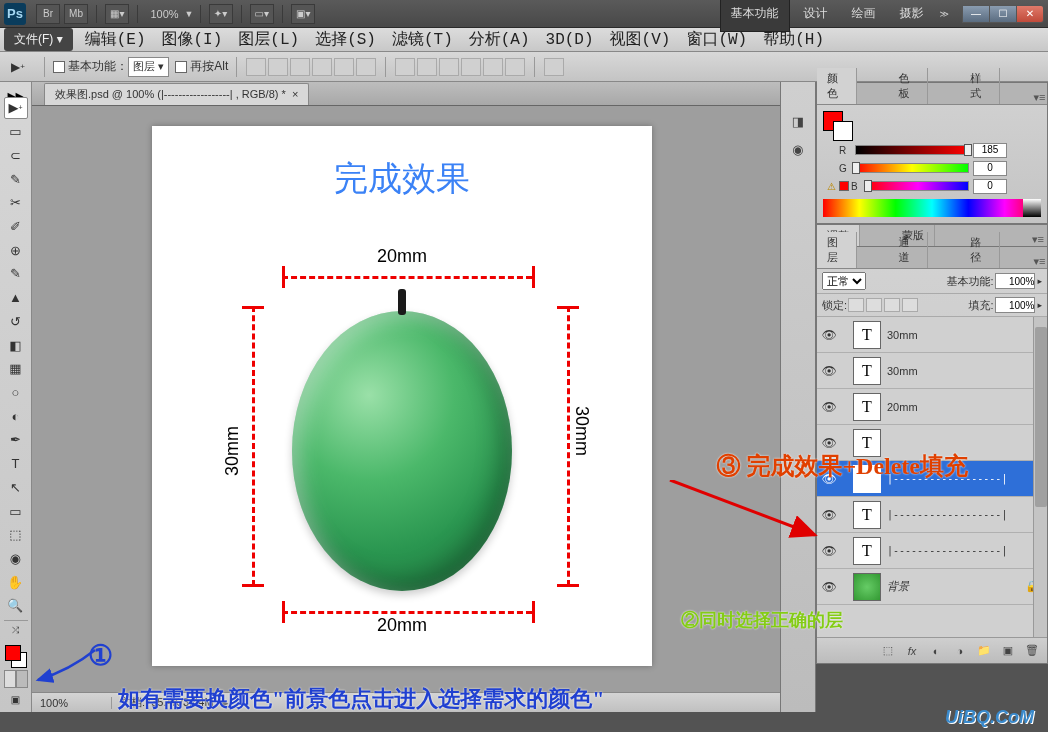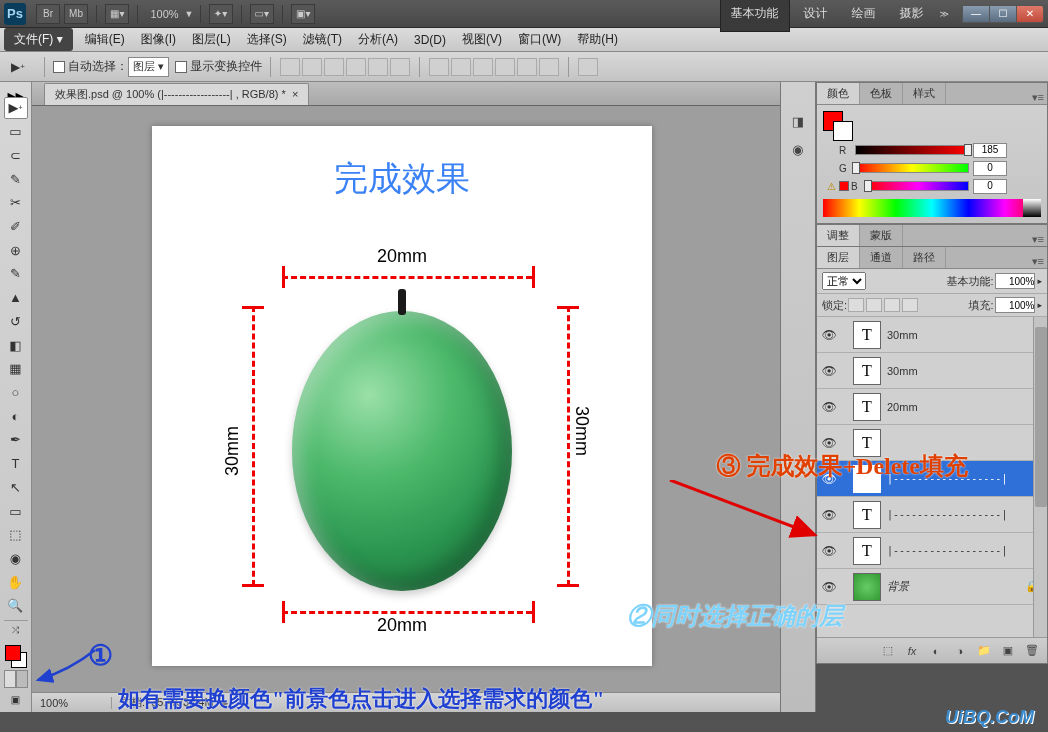--- a/index.html
+++ b/index.html
@@ -16,21 +16,21 @@
 .workspace-btn.active { background:#3a3a3a; border:1px solid #222; }
 .win-btns { display:flex; margin-left:10px; }
 .win-btn { width:28px; height:18px; border:1px solid #555; display:flex; align-items:center; justify-content:center; font-size:10px; margin-left:-1px; }
 .win-min { background:linear-gradient(#8a9cb0,#5a6c80); color:#fff; }
 .win-max { background:linear-gradient(#8a9cb0,#5a6c80); color:#fff; }
 .win-close { background:linear-gradient(#e07a6a,#c04a3a); color:#fff; border-radius:0 3px 3px 0; }
 
 
 .menubar { height:24px; background:linear-gradient(#dcdcdc,#c8c8c8); display:flex; align-items:center; border-bottom:1px solid #888; }
 .menubar .file-btn { background:#444; color:#eee; padding:3px 10px; font-size:12px; margin:0 4px; border-radius:3px; }
-.menu-item { font-size:12px; color:#222; padding:0 8px; cursor:default; }
+.menu-item { font-size:16px; color:#222; padding:0 8px; cursor:default;font-family:Liberation Mono, monospace; }
 
 
 .optbar { height:30px; background:linear-gradient(#d8d8d8,#c4c4c4); display:flex; align-items:center; padding:0 6px; border-bottom:1px solid #888; font-size:12px; color:#333; }
 .optbar .tool-ico { width:24px; height:20px; display:flex; align-items:center; justify-content:center; margin-right:6px; }
 .chk { width:12px; height:12px; border:1px solid #666; display:inline-block; vertical-align:middle; margin-right:3px; background:#fff; }
 .sel { height:20px; border:1px solid #888; background:#fff; padding:0 4px; font-size:11px; display:inline-flex; align-items:center; }
 .opt-sep { width:1px; height:20px; background:#999; margin:0 8px; }
 .opt-ico { width:20px; height:18px; border:1px solid #aaa; background:#d0d0d0; margin:0 1px; }
 
 
@@ -72,21 +72,21 @@
 .status-zoom { width:80px; padding-left:8px; border-right:1px solid #999; }
 .status-doc { padding:0 8px; }
 
 
 .rpanels { width:268px; display:flex; background:#535353; }
 .rcollapse { width:36px; background:linear-gradient(#cfcfcf,#bcbcbc); border-left:1px solid #777; border-right:1px solid #777; padding-top:24px; }
 .rcollapse .cic { width:28px; height:26px; margin:2px auto; display:flex; align-items:center; justify-content:center; font-size:13px; color:#444; }
 .pstack { flex:1; display:flex; flex-direction:column; }
 
 .panel { background:linear-gradient(#d2d2d2,#c4c4c4); border:1px solid #777; margin-bottom:0; }
-.ptabs { height:22px; display:flex; align-items:flex-end; background:#b4b4b4; border-bottom:1px solid #888; }
+.ptabs { height:22px; display:flex; align-items:flex-end; background:#b4b4b4; border-bottom:1px solid #888;gap:32px; }
 .ptab { font-size:11px; color:#333; padding:3px 10px; border-right:1px solid #999; }
 .ptab.active { background:#d2d2d2; }
 .pmenu { margin-left:auto; width:18px; text-align:center; color:#555; font-size:11px; }
 
 
 .colorpanel .body { padding:6px; }
 .csw { display:inline-block; vertical-align:top; position:relative; width:30px; height:30px; }
 .csw .f2 { position:absolute; width:20px; height:20px; background:#f00; border:1px solid #000; }
 .csw .b2 { position:absolute; width:20px; height:20px; background:#fff; border:1px solid #000; bottom:0; right:0; }
 .sliders { display:inline-block; width:180px; margin-left:4px; }
@@ -133,21 +133,21 @@
 .lscroll { position:absolute; right:0; top:0; width:14px; height:100%; background:#c4c4c4; border-left:1px solid #999; }
 .lscroll .bar { position:absolute; width:12px; left:1px; top:10px; height:180px; background:#a0a0a0; border-radius:2px; }
 
 .lbuttons { height:26px; background:linear-gradient(#cfcfcf,#bcbcbc); border-top:1px solid #999; display:flex; align-items:center; justify-content:flex-end; padding:0 4px; gap:2px; }
 .lbuttons .b { width:22px; height:18px; display:flex; align-items:center; justify-content:center; font-size:11px; color:#444; }
 
 
 .anno { position:absolute; font-family:SimSun,serif; font-weight:bold; pointer-events:none; }
 .anno1 { left:88px; bottom:60px; color:#2040d0; font-size:28px; }
 .anno1-txt { left:118px; bottom:18px; color:#2040d0; font-size:22px; text-shadow:0 0 2px #fff; }
-.anno2 { right:205px; bottom:100px; color:#7dd3fc; font-size:24px; text-shadow:0 0 2px #fff;font-style:italic; }
+.anno2 { right:205px; bottom:100px; color:#84cc16; font-size:18px; text-shadow:0 0 2px #fff; }
 .anno3 { right:80px; top:450px; color:#e04000; font-size:24px; text-shadow:0 0 2px #fff; }
 .watermark { position:absolute; right:14px; bottom:4px; color:#3a8acc; font-size:18px; font-weight:bold; font-style:italic; text-shadow:1px 1px 0 #fff; }
 
 svg.arrow { position:absolute; pointer-events:none; }
 </style>
 </head>
 <body>
 
 <div class="titlebar">
   <div class="ps-logo">Ps</div>
@@ -188,25 +188,25 @@
   <div class="menu-item">3D(D)</div>
   <div class="menu-item">视图(V)</div>
   <div class="menu-item">窗口(W)</div>
   <div class="menu-item">帮助(H)</div>
 </div>
 
 <div class="optbar">
   <div class="tool-ico">▶<sub style="font-size:8px">+</sub></div>
   <div class="opt-sep"></div>
   <span class="chk"></span>
-  <span>自动选择：</span>
+  <span>基本功能：</span>
   <span class="sel"><span>图层</span>&nbsp;▾</span>
   &nbsp;&nbsp;
   <span class="chk"></span>
-  <span>显示变换控件</span>
+  <span>再按Alt</span>
   <div class="opt-sep"></div>
   <div class="opt-ico"></div>
   <div class="opt-ico"></div>
   <div class="opt-ico"></div>
   <div class="opt-ico"></div>
   <div class="opt-ico"></div>
   <div class="opt-ico"></div>
   <div class="opt-sep"></div>
   <div class="opt-ico"></div>
   <div class="opt-ico"></div>

